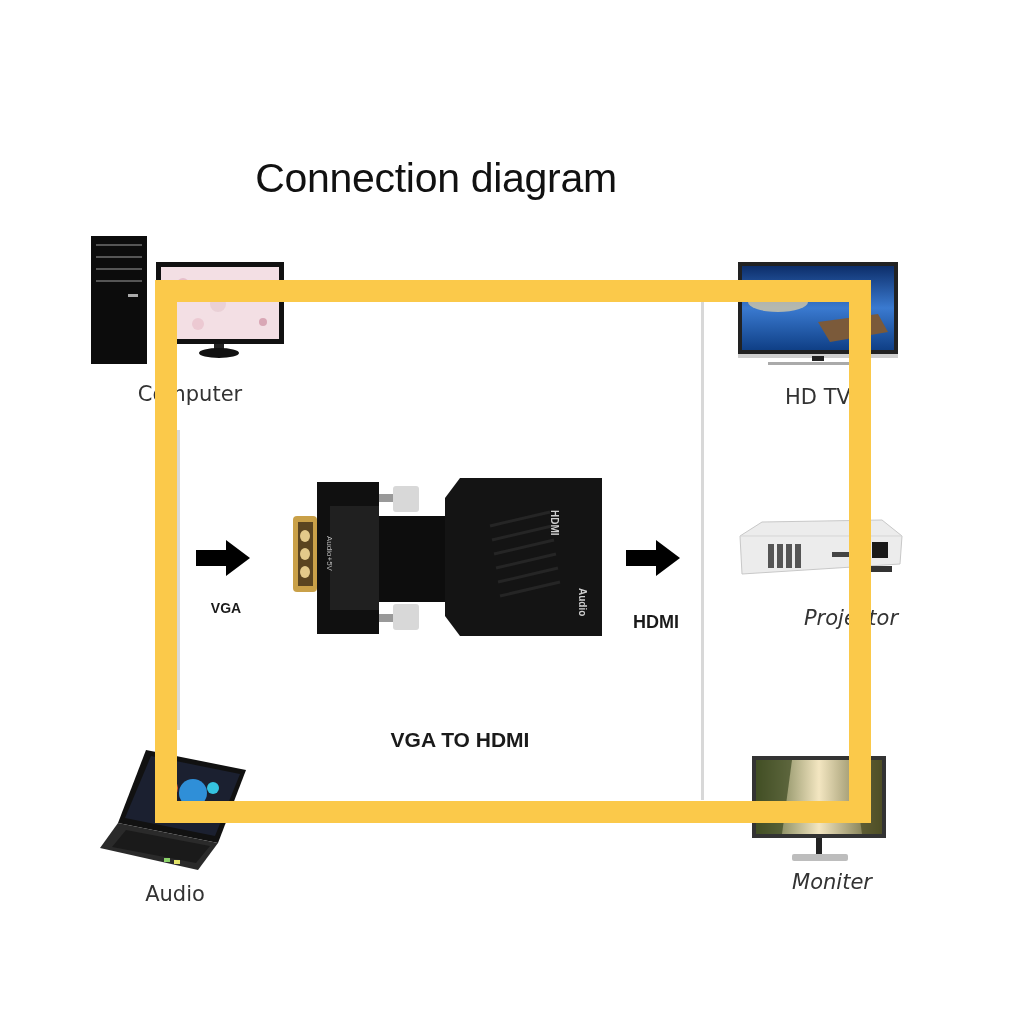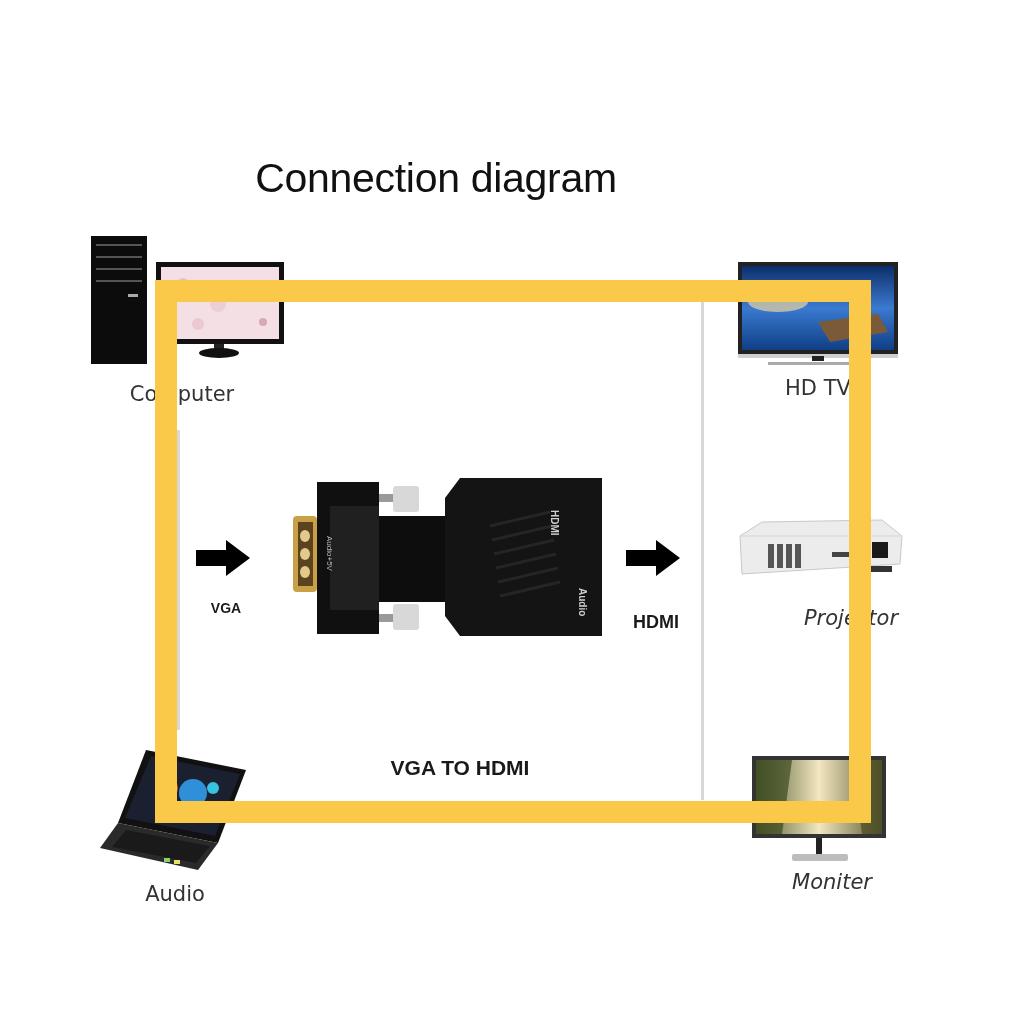--- a/index.html
+++ b/index.html
@@ -29,21 +29,21 @@
     <rect x="73" y="33" width="118" height="72" fill="#f3dfe4"></rect>
     <circle cx="95" cy="50" r="6" fill="#e6bfca"></circle>
       <circle cx="130" cy="70" r="8" fill="#ead0d6"></circle>
     <circle cx="165" cy="55" r="5" fill="#e1b5c1"></circle>
       <circle cx="110" cy="90" r="6" fill="#ecc9d2"></circle>
     <circle cx="175" cy="88" r="4" fill="#d9a7b5"></circle>
     <rect x="126" y="110" width="10" height="6" fill="#222"></rect>
     <ellipse cx="131" cy="119" rx="20" ry="5" fill="#111"></ellipse>
   </svg>
 </div>
-<div class="abs label" style="left:92px;top:382px;width:180px;">Computer</div>
+<div class="abs label" style="left:100px;top:382px;width:180px;">Computer</div>
 
 <div class="abs" style="left:98px;top:748px;width:150px;height:125px;">
   <svg width="150" height="125" viewBox="0 0 150 125">
     <polygon points="48,2 148,22 120,95 20,75" fill="#111"></polygon>
     <polygon points="53,8 142,26 117,88 27,70" fill="#1b2030"></polygon>
     <circle cx="95" cy="45" r="14" fill="#2f8fd8"></circle>
     <circle cx="70" cy="40" r="10" fill="#e0572a"></circle>
     <circle cx="115" cy="40" r="6" fill="#35c3e0"></circle>
     <polygon points="20,75 120,95 100,122 2,100" fill="#2a2a2a"></polygon>
     <polygon points="28,82 112,98 98,115 14,99" fill="#1a1a1a"></polygon>
@@ -96,21 +96,21 @@
   <div class="abs" style="left:44px;top:60px;font-size:8px;color:#bbb;transform:rotate(90deg);transform-origin:left top;white-space:nowrap;">Audio+5V</div>
 </div>
 
 <div class="abs" style="left:626px;top:538px;width:56px;height:40px;">
   <svg width="56" height="40" viewBox="0 0 56 40">
     <polygon points="0,12 30,12 30,2 54,20 30,38 30,28 0,28" fill="#000"></polygon>
   </svg>
 </div>
 <div class="abs blabel" style="left:618px;top:612px;width:76px;font-size:18px;">HDMI</div>
 
-<div class="abs blabel" style="left:330px;top:728px;width:260px;font-size:21px;margin-top:28px;">VGA TO HDMI</div>
+<div class="abs blabel" style="left:330px;top:728px;width:260px;font-size:21px;">VGA TO HDMI</div>
 
 <div class="abs divider" style="left:701px;top:290px;width:3px;height:510px;"></div>
 
 <div class="abs" style="left:738px;top:262px;width:162px;height:106px;">
   <svg width="162" height="106" viewBox="0 0 162 106">
     <defs>
       <linearGradient id="sky" x1="0" y1="0" x2="0" y2="1">
         <stop offset="0" stop-color="#0d2e6a"></stop>
           <stop offset="0.5" stop-color="#3a7ad0"></stop>
           <stop offset="1" stop-color="#0f3f86"></stop>
@@ -118,21 +118,21 @@
     </defs>
     <rect x="0" y="0" width="160" height="92" fill="#222"></rect>
     <rect x="4" y="4" width="152" height="84" fill="url(#sky)"></rect>
     <ellipse cx="40" cy="40" rx="30" ry="10" fill="#e8d3a3" opacity="0.7"></ellipse>
     <polygon points="80,60 140,52 150,70 92,80" fill="#7b5a3a"></polygon>
     <rect x="0" y="92" width="160" height="4" fill="#cfcfcf"></rect>
     <rect x="74" y="94" width="12" height="5" fill="#222"></rect>
     <rect x="30" y="100" width="100" height="3" fill="#aaa"></rect>
   </svg>
 </div>
-<div class="abs label" style="left:748px;top:376px;width:140px;">HD TV</div>
+<div class="abs label" style="left:748px;top:385px;width:140px;">HD TV</div>
 
 <div class="abs" style="left:732px;top:516px;width:172px;height:66px;">
   <svg width="172" height="66" viewBox="0 0 172 66">
     <path d="M8 20 L30 6 L150 4 L170 20 L168 48 L10 58 Z" fill="#ececec" stroke="#c8c8c8"></path>
     <path d="M8 20 L170 20" stroke="#d5d5d5"></path>
     <rect x="36" y="28" width="6" height="24" fill="#555"></rect>
     <rect x="45" y="28" width="6" height="24" fill="#555"></rect>
     <rect x="54" y="28" width="6" height="24" fill="#555"></rect>
     <rect x="63" y="28" width="6" height="24" fill="#555"></rect>
     <rect x="100" y="36" width="18" height="5" fill="#444"></rect>

